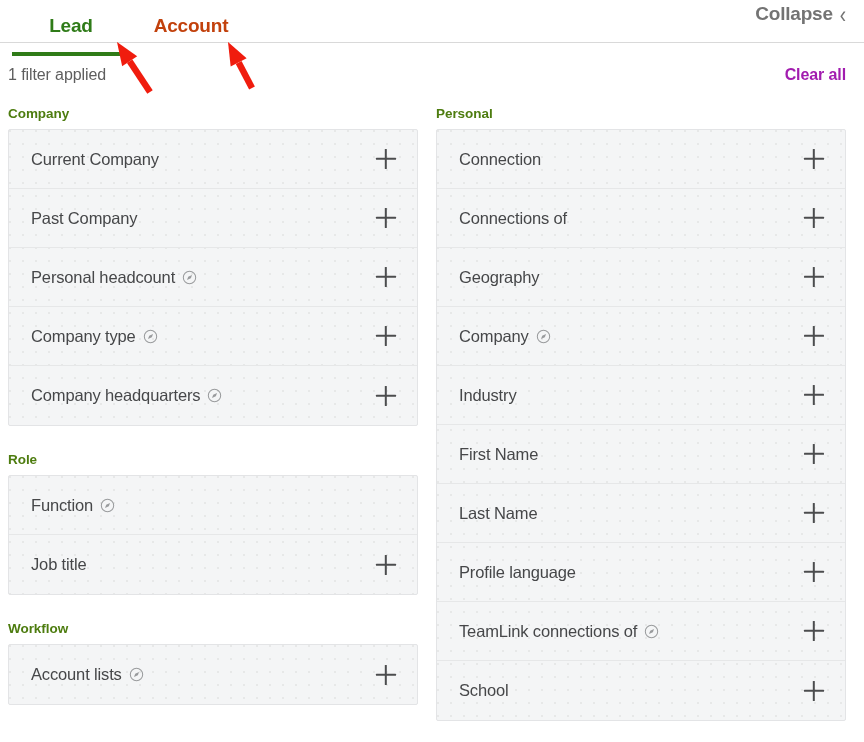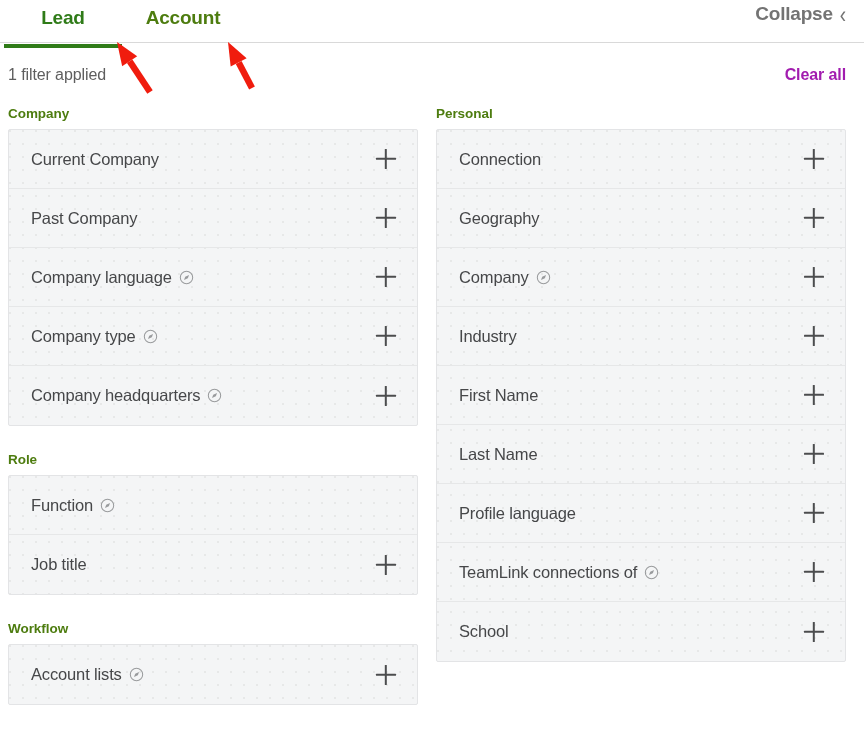--- a/index.html
+++ b/index.html
@@ -20,41 +20,41 @@
     height: 742px;
     background: #ffffff;
   }
 
   
   .tabbar {
     position: relative;
     height: 44px;
     display: flex;
     align-items: flex-start;
-    padding: 4px;
+    padding: 12px;
   }
   .tabbar-underline {
     position: absolute;
     left: 0;
     right: 0;
     top: 42px;
     height: 1px;
     background: #d9d9d9;
   }
   .tab {
     position: relative;
     height: 44px;
     display: flex;
     align-items: flex-start;
     justify-content: center;
     padding-top: 3px;
     font-size: 19px;
     font-weight: bold;
     letter-spacing: -0.2px;
-    color: #4d7c0f;
+    color: #c2410c;
     cursor: pointer;
     user-select: none;
   }
   .tab-lead { width: 118px; }
   .tab-account { width: 122px; }
   .tab.active { color: #2f7b18; }
   .tab.active .tab-indicator {
     position: absolute;
     left: 0;
     right: 0;
@@ -236,21 +236,21 @@
             <div class="plus-btn"></div>
           </div>
           <div class="filter-row">
             <div class="filter-label">
               <span>Past Company</span>
             </div>
             <div class="plus-btn"></div>
           </div>
           <div class="filter-row">
             <div class="filter-label">
-              <span>Company language</span>
+              <span>Personal headcount</span>
               <span class="premium-icon">
                 <svg viewBox="0 0 16 16" width="15" height="15">
                   <circle cx="8" cy="8" r="6.6" fill="none" stroke="#8a8c8e" stroke-width="1.1"></circle>
                   <path d="M10.7 5.3 6.6 7.1 5.3 10.7 9.4 8.9Z" fill="#8a8c8e"></path>
                 </svg>
               </span>
             </div>
             <div class="plus-btn"></div>
           </div>
           <div class="filter-row">
@@ -313,20 +313,26 @@
             <div class="plus-btn"></div>
           </div>
         </div>
       </div>
       <div class="column">
         <div class="group-title">Personal</div>
         <div class="filter-list">
           <div class="filter-row">
             <div class="filter-label">
               <span>Connection</span>
+            </div>
+            <div class="plus-btn"></div>
+          </div>
+          <div class="filter-row">
+            <div class="filter-label">
+              <span>Connections of</span>
             </div>
             <div class="plus-btn"></div>
           </div>
           <div class="filter-row">
             <div class="filter-label">
               <span>Geography</span>
             </div>
             <div class="plus-btn"></div>
           </div>
           <div class="filter-row">

